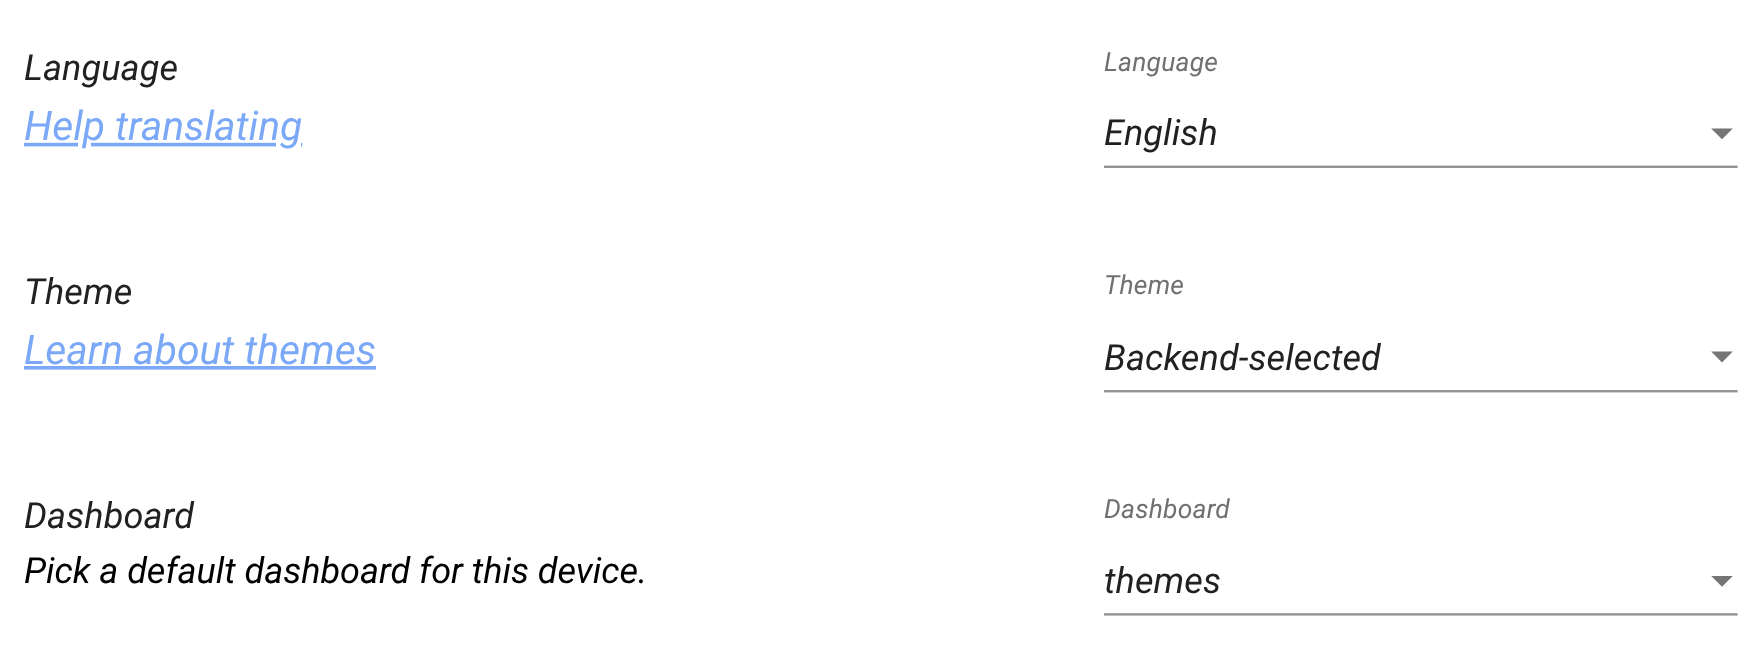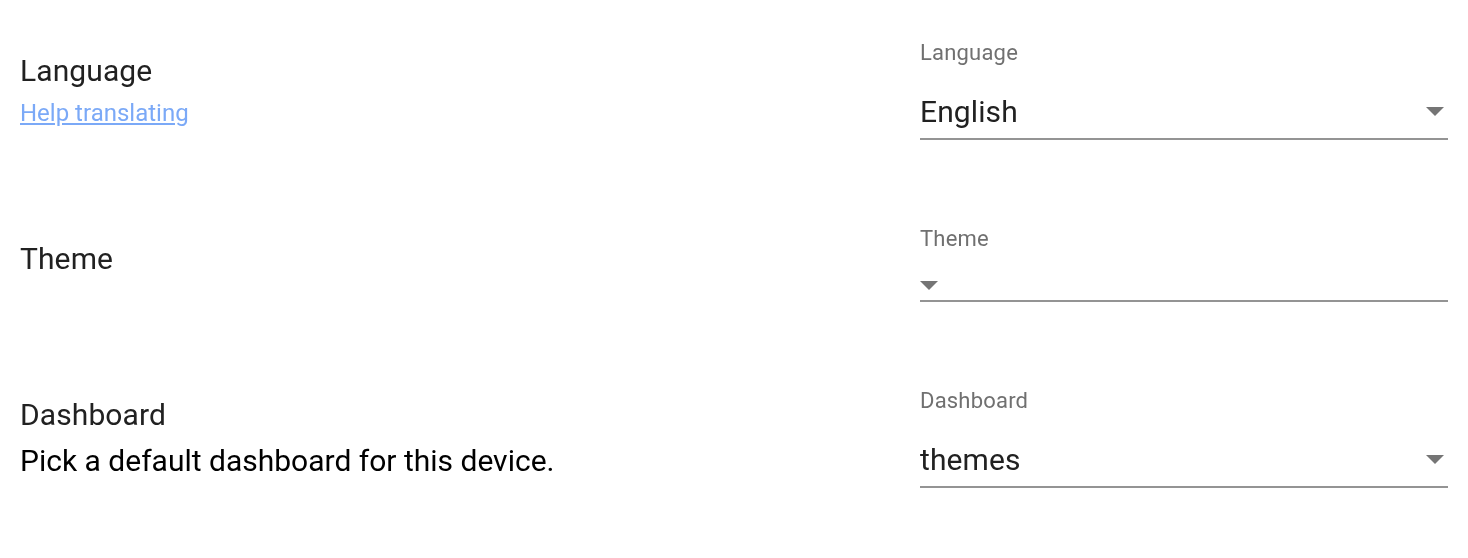--- a/index.html
+++ b/index.html
@@ -11,43 +11,44 @@
     font-family: Roboto, "Helvetica Neue", Arial, sans-serif;
     color: #212121;
     background: #fff;
     -webkit-font-smoothing: antialiased;
   }
   .container {
     padding: 40px 20px 0 20px;
   }
   .row {
     display: flex;
-    align-items: center;
+    align-items: flex-start;
     margin-bottom: 86px;
+    font-style: italic;
   }
   .row:last-child { margin-bottom: 0; }
   .left {
     flex: 0 0 900px;
     padding-right: 40px;
   }
   .right {
     flex: 1 1 auto;
     position: relative;
   }
   .title {
     font-size: 30px;
     font-weight: 400;
     line-height: 1.2;
     color: #212121;
     margin-bottom: 10px;
     letter-spacing: 0.1px;
   }
   .link {
     display: inline-block;
-    font-size: 24px;
+    font-size: 34px;
     font-weight: 400;
     color: #7ba9f7;
     text-decoration: underline;
     cursor: pointer;
     line-height: 1.2;
   }
   .desc {
     font-size: 30px;
     font-weight: 400;
     color: #000000;
@@ -106,25 +107,27 @@
           <span class="field-value">English</span>
           <span class="caret"></span>
         </div>
       </div>
     </div>
   </div>
 
   <div class="row">
     <div class="left">
       <div class="title">Theme</div>
+      <a class="link">Learn about themes</a>
     </div>
     <div class="right">
       <div class="field">
         <div class="field-label">Theme</div>
         <div class="field-value-row">
+          <span class="field-value">Backend-selected</span>
           <span class="caret"></span>
         </div>
       </div>
     </div>
   </div>
 
   <div class="row">
     <div class="left">
       <div class="title">Dashboard</div>
       <div class="desc">Pick a default dashboard for this device.</div>

